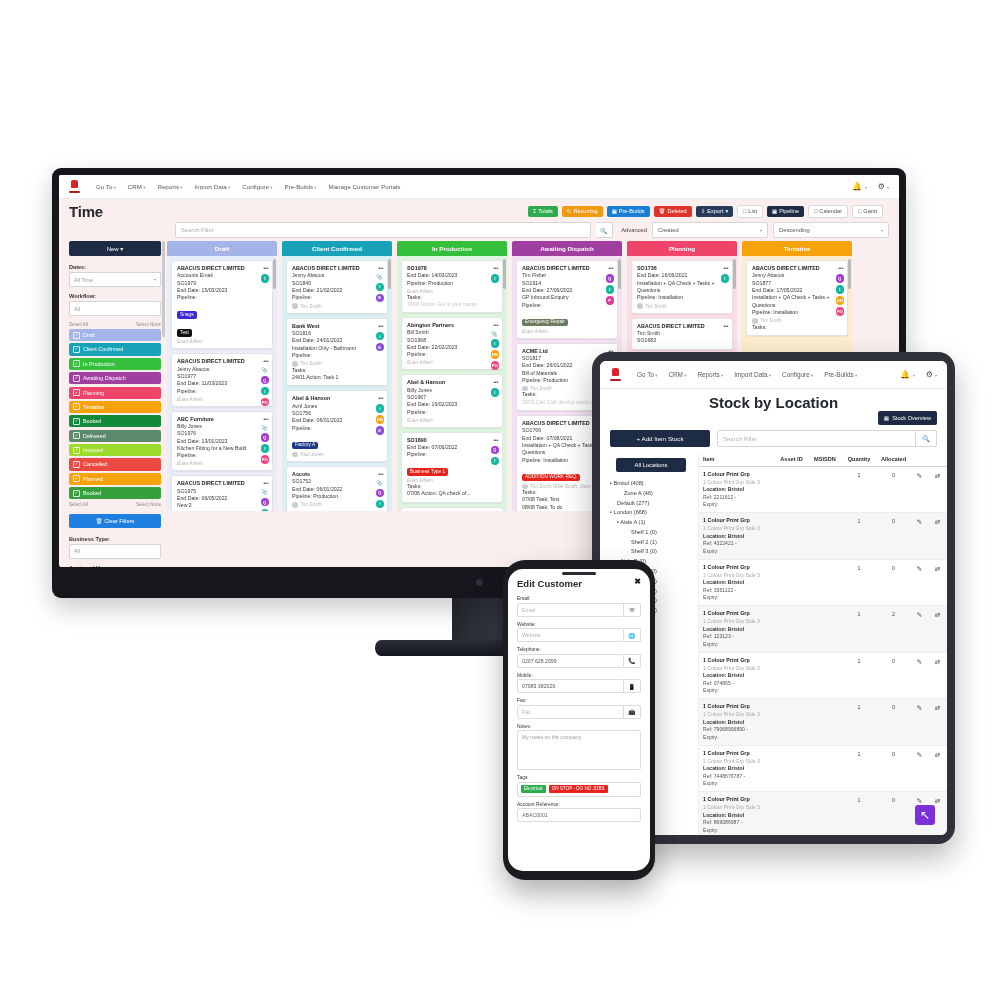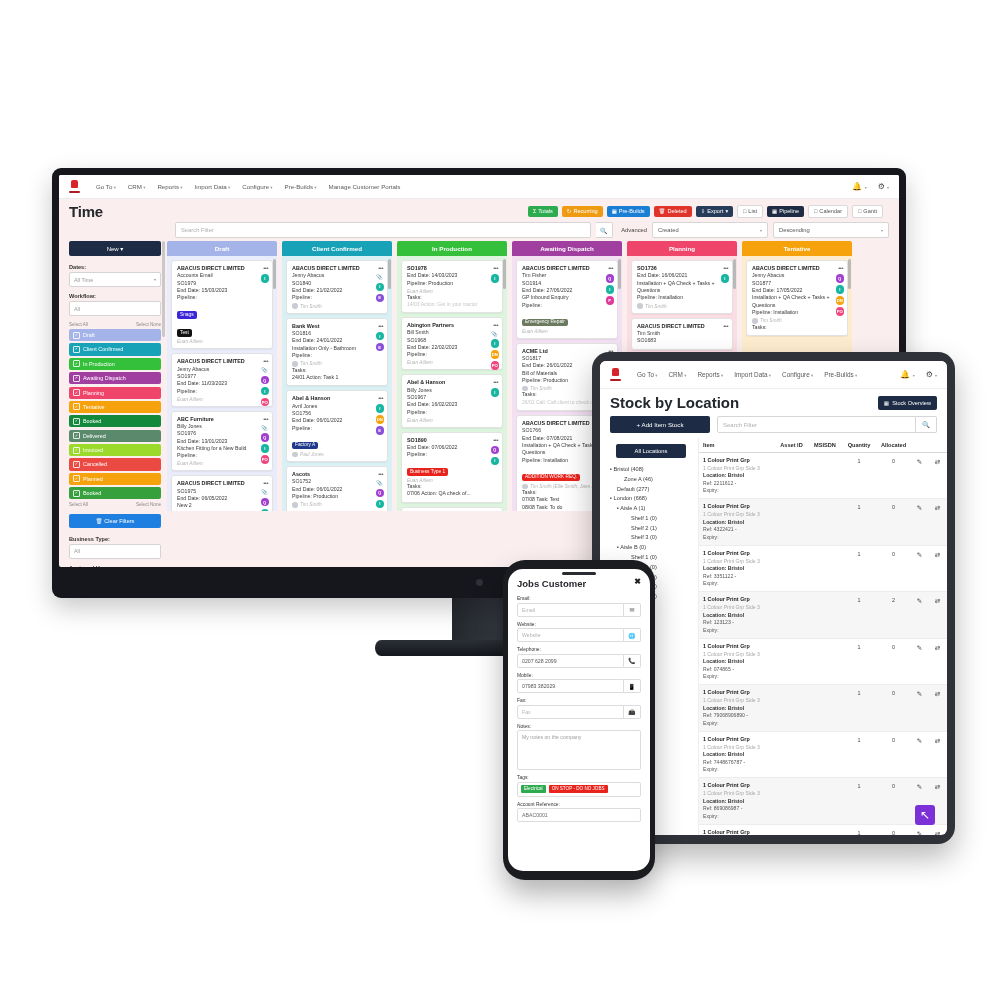--- a/index.html
+++ b/index.html
@@ -79,21 +79,21 @@
   .tagpill{display:inline-block;font-size:4.8px;color:#fff;padding:1.4px 3px;border-radius:2px;margin-top:1.5px;line-height:1;}
   .who{display:flex;align-items:center;gap:2.5px;margin-top:1.5px;}
   .who .av{width:5.5px;height:5.5px;border-radius:50%;background:#c9ccd2;display:block;}
   .who span{font-size:4.8px;color:#b5b5b5;font-style:italic;}
 
   
   .tablet{position:absolute;left:592px;top:352px;width:363px;height:492px;background:#2f3238;border-radius:17px;padding:9px 8px;box-sizing:border-box;box-shadow:0 14px 30px rgba(0,0,0,.28);}
   .tscreen{width:100%;height:100%;background:#fff;border-radius:6px;overflow:hidden;position:relative;}
   .tnav{height:27px;background:#fff;display:flex;align-items:center;padding:0 10px;border-bottom:1px solid #eee;}
   .tnav .mnav-item{font-size:6.4px;margin-right:11px;}
-  .ttitle-row{display:flex;align-items:center;padding:5px 10px 3px;}
+  .ttitle-row{display:flex;align-items:center;padding:5px 10px 3px;flex-direction:column;}
   .ttitle{font-size:15px;font-weight:700;color:#23282d;}
   .t-ov{margin-left:auto;background:#1d2b44;color:#fff;font-size:5.6px;padding:4px 6px;border-radius:2px;display:flex;gap:3px;align-items:center;}
   .trow2{display:flex;gap:7px;padding:2px 10px 5px;align-items:center;}
   .add-stock{background:#1d2b44;color:#fff;font-size:6.2px;padding:5px 0;border-radius:2px;width:100px;text-align:center;flex:none;}
   .t-search{flex:1;display:flex;}
   .t-search .inp{flex:1;height:15px;border:1px solid #d6d6d6;border-radius:2px 0 0 2px;font-size:6px;color:#b0b0b0;display:flex;align-items:center;padding:0 5px;}
   .t-search .sb{width:20px;height:15px;border:1px solid #d6d6d6;border-left:none;background:#fff;display:flex;align-items:center;justify-content:center;font-size:6.5px;color:#555;border-radius:0 2px 2px 0;}
   .tmain{display:flex;padding:0 0 0 10px;height:404px;}
   .tside{width:82px;flex:none;padding-right:6px;border-right:1px solid #eee;}
   .alloc{background:#1d2b44;color:#fff;font-size:5.8px;text-align:center;padding:4px 0;border-radius:2px;margin:6px 6px 7px 6px;}
@@ -847,21 +847,21 @@
         </div>
       </div>
       <div class="purple-fab">↖</div>
     </div>
   </div>
 
   <div class="phone">
     <div class="pscreen">
       <div class="notch"></div>
       <div class="ph-x">✖</div>
-      <div class="ph-title">Jobs Customer</div>
+      <div class="ph-title">Edit Customer</div>
       <div id="phone-fields">
           <div class="flab">Email:</div>
           <div class="fgrp">
             <div class="fctl ph">Email</div>
             <div class="fadd">✉</div>
           </div>
           <div class="flab">Website:</div>
           <div class="fgrp">
             <div class="fctl ph">Website</div>
             <div class="fadd">🌐</div>

